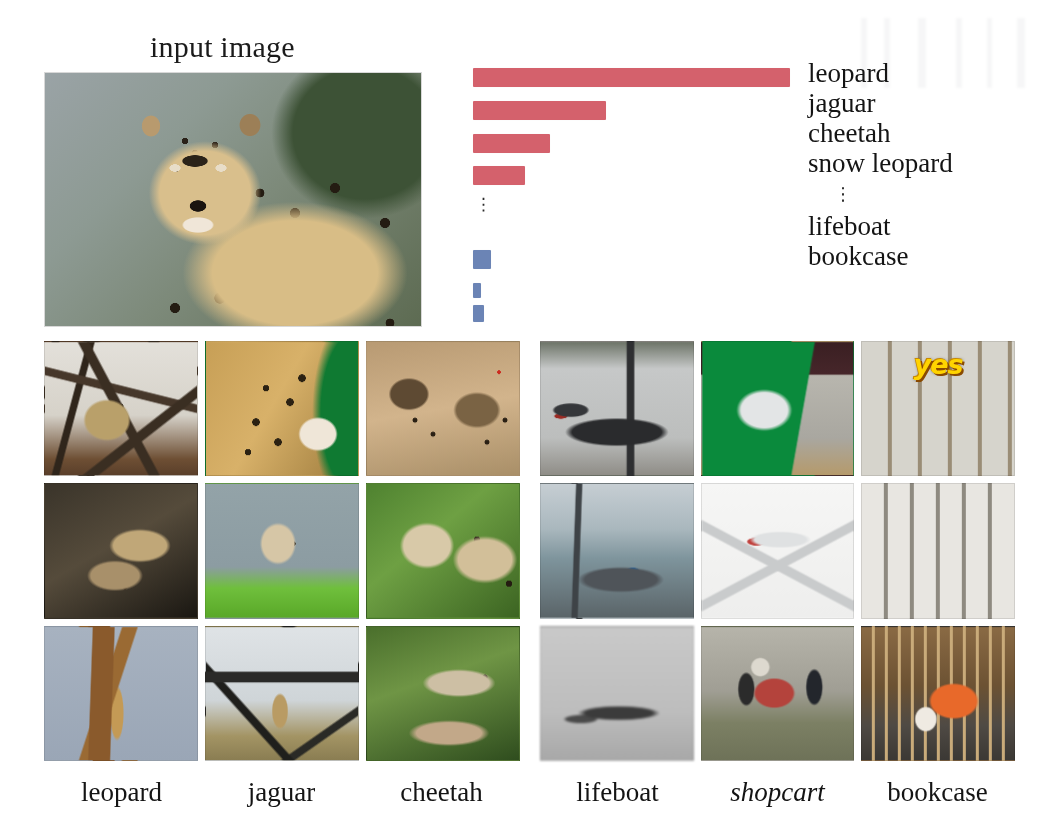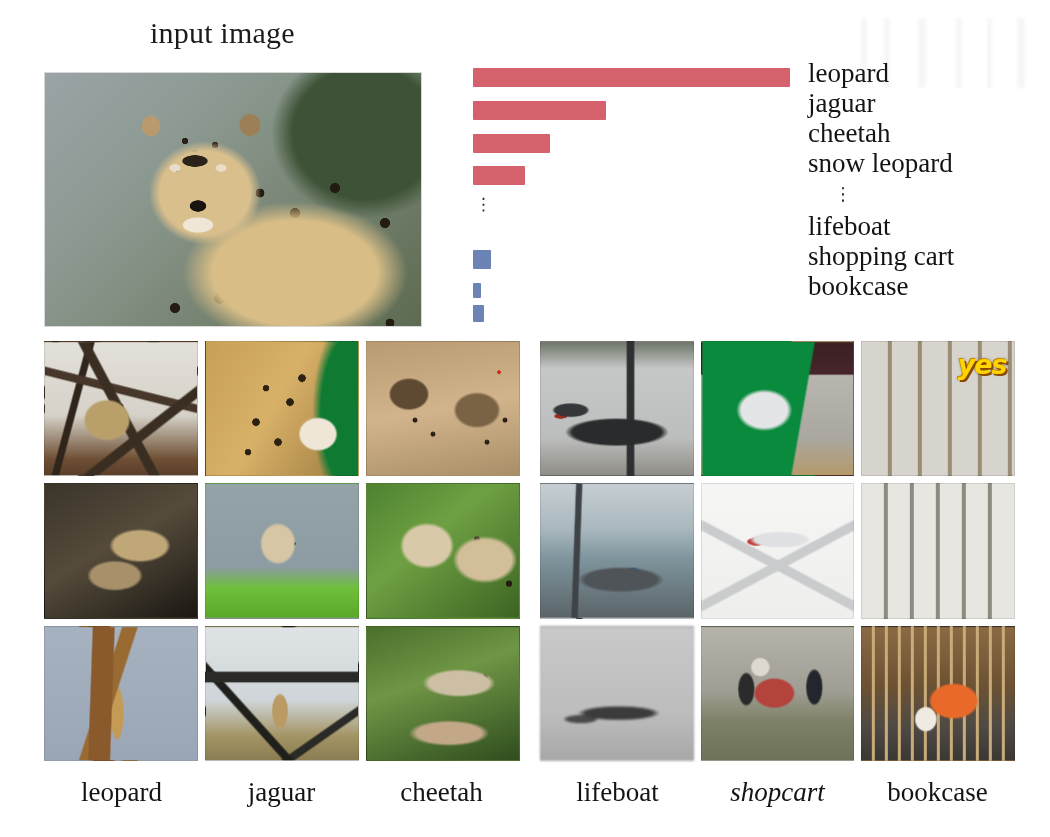--- a/index.html
+++ b/index.html
@@ -21,21 +21,21 @@
     filter:blur(1.2px);
   }
 
   
   .heading{
     position:absolute;
     font-size:30px;color:#1b1b1b;
     letter-spacing:.2px;
     white-space:nowrap;
   }
-  #title-input{left:150px;top:16px;}
+  #title-input{left:150px;top:30px;}
   #title-resp{left:453px;top:30px;}
 
   
   .photo{
     position:absolute;
     background-repeat:no-repeat;
     background-size:cover;
     filter:blur(.35px);
   }
   #input-photo{
@@ -112,21 +112,20 @@
     background-size:cover;background-position:center;
     filter:blur(.3px);
   }
   .yes-overlay{
     position:absolute;left:50%;top:7px;transform:translateX(-50%);
     font-family:"DejaVu Sans", sans-serif;
     font-weight:bold;font-size:27px;font-style:italic;
     color:#ffd400;
     text-shadow:2px 2px 0 #8a4a00,-1px -1px 0 #c98a00,0 0 3px rgba(0,0,0,.5);
     letter-spacing:-1px;
-    margin-left:44px;
   }
 
   
   .caption{
     position:absolute;top:777px;
     font-size:27px;color:#141414;white-space:nowrap;
     text-align:center;
   }
 </style>
 </head>
@@ -154,21 +153,20 @@
     <div class="bar blue" style="left:0;top:245px;width:11px;height:17px;"></div>
   </div>
 
   <div id="labels">
     <div class="lbl">leopard</div>
     <div class="lbl">jaguar</div>
     <div class="lbl">cheetah</div>
     <div class="lbl">snow leopard</div>
     <div class="lbl lbl-dots">⋮</div>
     <div class="lbl">lifeboat</div>
-    <div class="lbl">shopping cart</div>
     <div class="lbl">bookcase</div>
   </div>
 
   <div class="grid" id="grid-left">
 
     <div class="thumb" style="
       background-color:#cfcac2;
       background-image:
         radial-gradient(ellipse 34px 30px at 62px 78px,#b9a06a 0 62%,transparent 70%),
         radial-gradient(circle 4px at 52px 70px,#2b2217 0 60%,transparent 66%),

